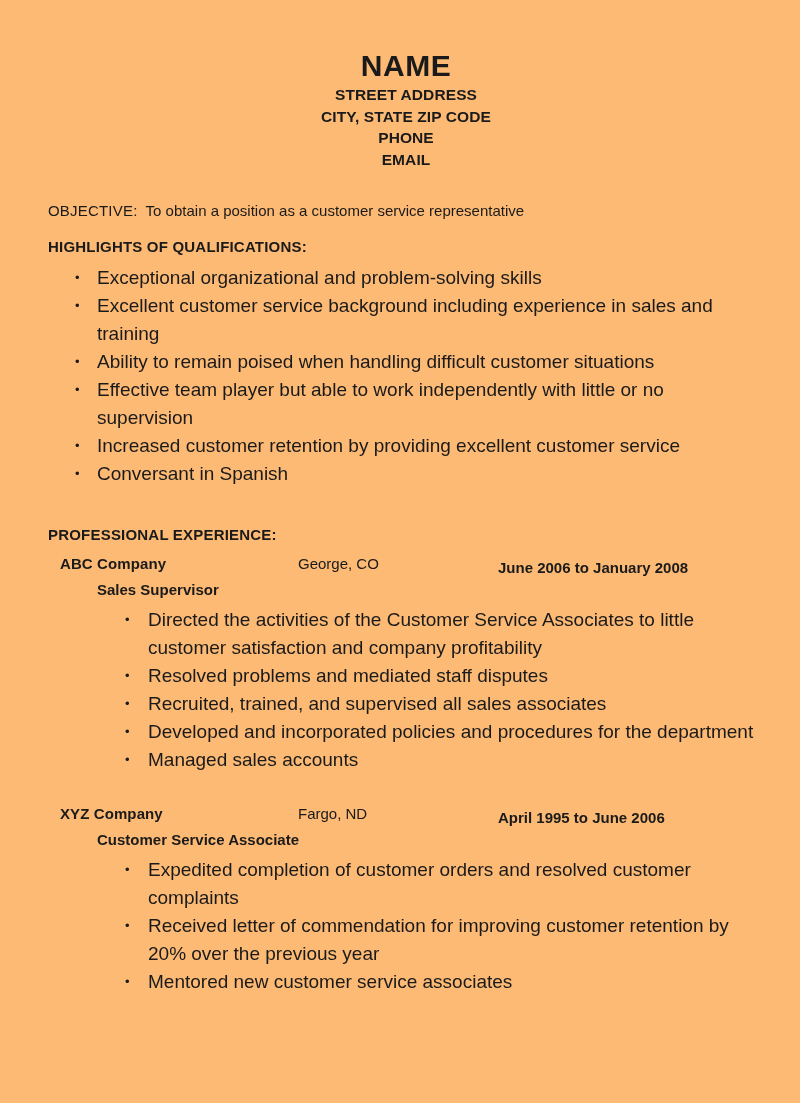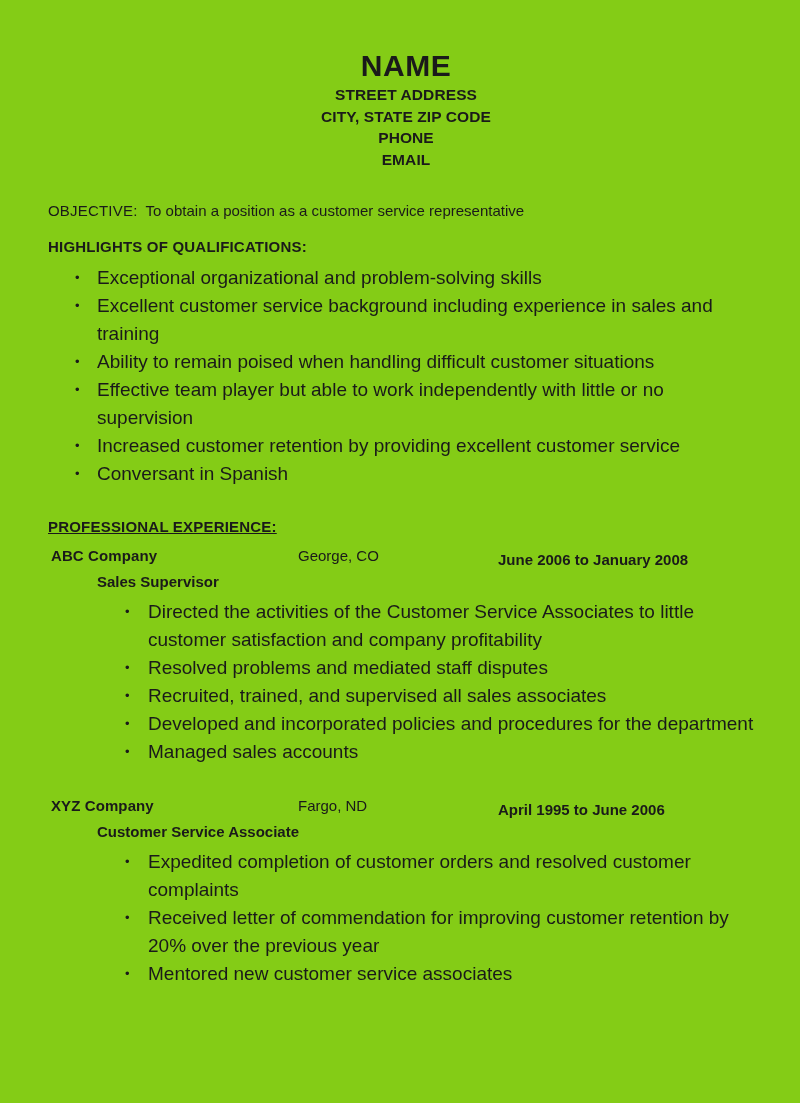--- a/index.html
+++ b/index.html
@@ -11,21 +11,21 @@
     width: 800px;
     height: 1103px;
     font-family: "Liberation Sans", sans-serif;
     color: #1a1a1a;
     -webkit-font-smoothing: antialiased;
   }
   .page {
     position: relative;
     width: 800px;
     height: 1103px;
-    background: #84cc16;
+    background: #fdba74;
     box-sizing: border-box;
     padding: 48px 36px 0 48px;
   }
 
   
   .header {
     text-align: center;
     margin: 0 0 0 0;
   }
   .name {
@@ -58,21 +58,21 @@
   }
 
   
   .section-heading {
     font-size: 15px;
     font-weight: bold;
     letter-spacing: 0.2px;
     line-height: 22px;
   }
   .sec-quals { margin-top: 14px; }
-  .sec-exp   { margin-top: 28px; text-decoration: underline; }
+  .sec-exp   { margin-top: 36px; }
 
   
   ul.blist {
     list-style: none;
     margin: 0;
     padding: 0;
   }
   ul.blist > li {
     position: relative;
     font-size: 19px;
@@ -112,21 +112,21 @@
 
   .job-head {
     position: relative;
     height: 24px;
     font-size: 15px;
     line-height: 24px;
     margin-top: 6px;
   }
   .job-company {
     position: absolute;
-    left: 3px;
+    left: 12px;
     top: 0;
     font-weight: bold;
     letter-spacing: 0.1px;
   }
   .job-location {
     position: absolute;
     left: 250px;
     top: 0;
     font-weight: normal;
   }

